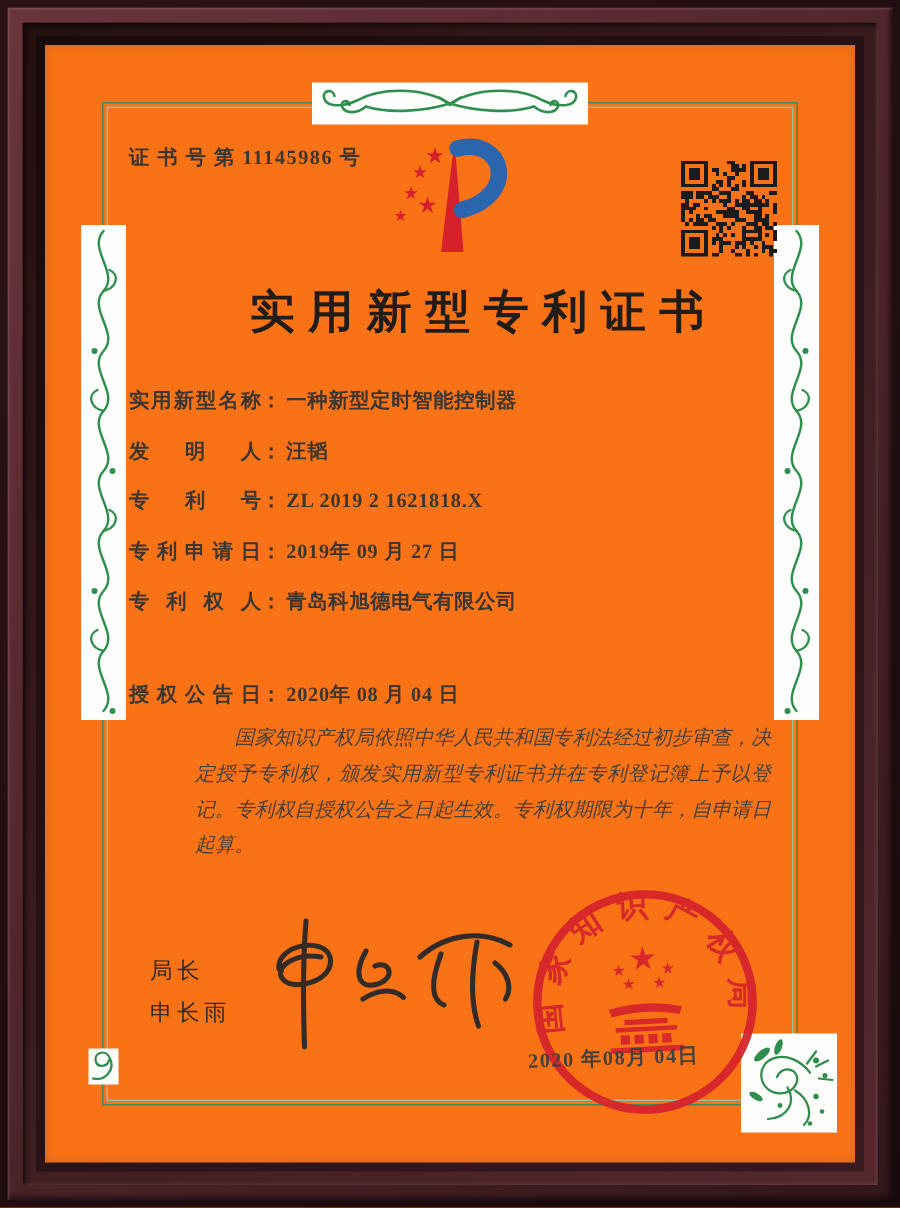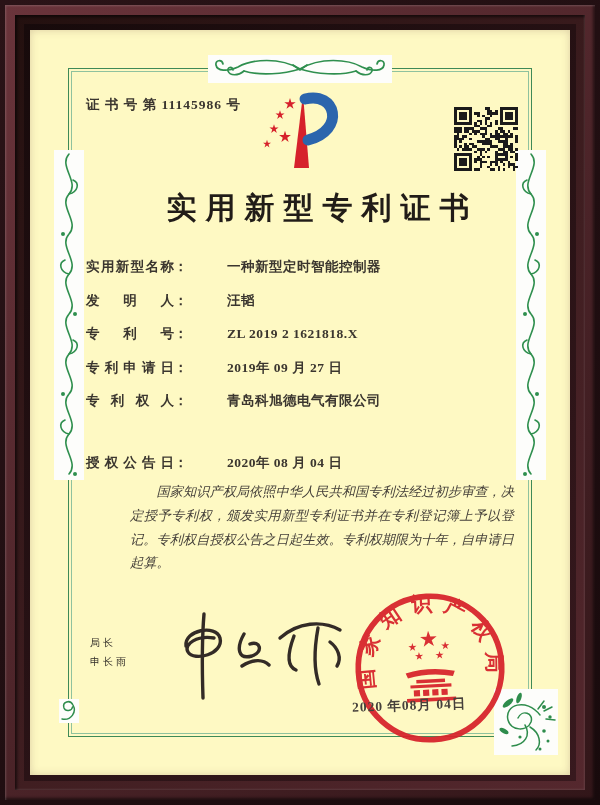--- a/index.html
+++ b/index.html
@@ -6,21 +6,21 @@
   body{width:600px;height:805px;position:relative;overflow:hidden;
        font-family:"Liberation Serif","DejaVu Serif",serif;background:#1c0d10;}
 
   
   .frame-outer{position:absolute;inset:0;background:linear-gradient(135deg,#2a1317,#180a0c);}
   .frame-ridge{position:absolute;inset:5px;background:linear-gradient(135deg,#6a343b,#321619);
                box-shadow:inset 1px 1px 2px rgba(255,255,255,.18), inset -2px -2px 3px rgba(0,0,0,.55);}
   .frame-groove{position:absolute;inset:15px;background:linear-gradient(315deg,#55282e,#23100f);
                box-shadow:inset -1px -1px 2px rgba(255,255,255,.10), inset 2px 2px 3px rgba(0,0,0,.6);}
   .frame-lip{position:absolute;inset:24px;background:linear-gradient(135deg,#170a0b,#38191e);}
-  .page{position:absolute;inset:30px;background:#fef9c3;
+  .page{position:absolute;inset:30px;background:#f97316;
         box-shadow:inset 0 0 8px rgba(90,50,50,.22);}
 
   
   .gborder{position:absolute;left:38px;top:38px;right:38px;bottom:38px;border:1.4px solid #3f8a57;}
   .gborder::after{content:"";position:absolute;inset:2px;border:1.6px solid #8fc29e;}
 
   
   .orn{position:absolute;background:#fdfdfb;display:flex;align-items:center;justify-content:center;z-index:2;}
   .orn-top{left:50%;transform:translateX(-50%);top:25px;width:184px;height:28px;}
   .orn-left{left:24px;top:120px;width:30px;height:330px;}
@@ -31,28 +31,28 @@
   
   .abs{position:absolute;}
   .cert-no{left:56px;top:66px;font-size:13.5px;letter-spacing:1px;color:#3a352f;font-weight:700;z-index:3;}
   .logo{left:222px;top:54px;width:96px;height:98px;z-index:3;}
   .qr{left:424px;top:77px;width:64px;height:64px;z-index:3;}
   .title{left:0;right:0;top:158px;text-align:center;font-size:30px;font-weight:700;
          letter-spacing:9px;color:#211c18;z-index:3;padding-left:45px;}
   .fields{left:56px;top:228px;right:34px;display:flex;flex-direction:column;gap:13.5px;z-index:3;}
   .frow{height:20px;font-size:13.5px;font-weight:700;color:#3b362f;white-space:nowrap;}
   .flabel{display:inline-block;width:88px;text-align:justify;text-align-last:justify;vertical-align:top;}
-  .fvalue{letter-spacing:.5px;margin-left:36px;}
+  .fvalue{letter-spacing:.5px;}
   .grant{left:56px;top:424px;right:34px;height:20px;font-size:13.5px;font-weight:700;color:#3b362f;z-index:3;}
   .grant .second{position:absolute;left:270px;top:0;}
   .bodytext{left:56px;right:56px;top:450px;font-size:13.2px;line-height:1.8;color:#45403a;
             text-align:justify;font-style:italic;z-index:3;margin-left:44px;}
   .bodytext p{margin:0;text-indent:2em;}
-  .signoff{left:60px;top:604px;font-family:"Liberation Sans","DejaVu Sans",sans-serif;
-           font-size:10px;color:#2e2a26;letter-spacing:3px;line-height:1.85;z-index:3;}
+  .signoff{left:70px;top:604px;font-family:"Liberation Sans","DejaVu Sans",sans-serif;
+           font-size:15px;color:#2e2a26;letter-spacing:3px;line-height:1.85;z-index:3;}
   .signature{left:140px;top:578px;width:180px;height:100px;z-index:4;}
   .seal{left:318px;top:556px;width:164px;height:164px;z-index:5;opacity:.94;transform:rotate(-3deg);}
   .seal-date{left:322px;top:666px;width:158px;font-size:13.5px;font-weight:700;color:#46403b;
              letter-spacing:1px;z-index:6;transform:rotate(-2deg);}
 </style>
 </head>
 <body>
 
 <svg width="0" height="0" style="position:absolute" aria-hidden="true">
   <defs>

